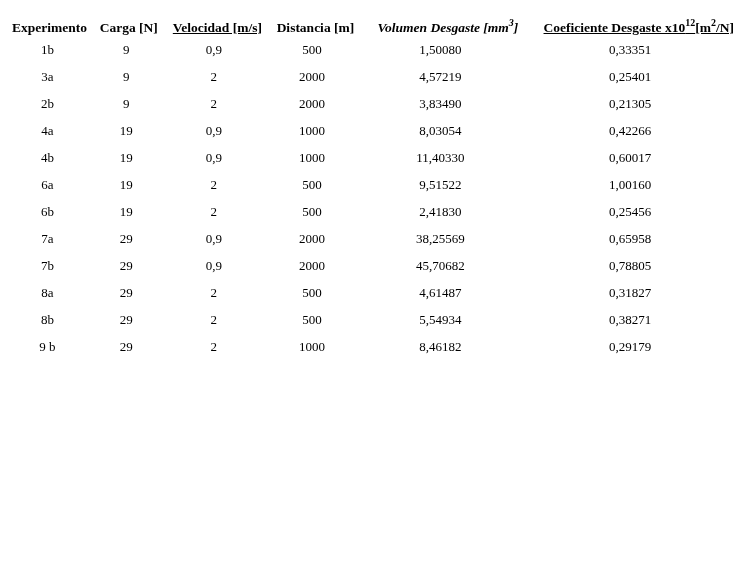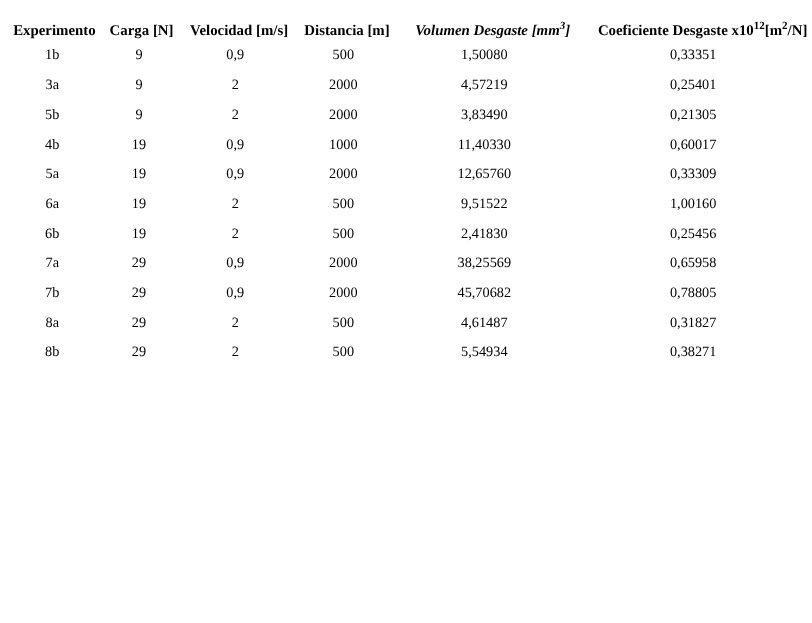--- a/index.html
+++ b/index.html
@@ -39,24 +39,24 @@
     table.data-table td {
       font-size: 13px;
       text-align: center;
       height: 27px;
       padding: 0 4px;
       white-space: nowrap;
       vertical-align: middle;
     }
     .col-exp { width: 80px; }
     .col-carga { width: 64px; }
-    .col-vel { width: 98px; }
+    .col-vel { width: 98px; text-decoration: underline; }
     .col-dist { width: 86px; }
     .col-vol { width: 160px; font-style: italic; }
-    .col-coef { width: 212px; }
+    .col-coef { width: 212px; text-decoration: underline; }
   </style>
 </head>
 <body>
 
 <table class="data-table">
   <thead>
     <tr>
       <th class="col-exp">Experimento</th>
       <th class="col-carga">Carga [N]</th>
       <th class="col-vel">Velocidad [m/s]</th>
@@ -76,42 +76,42 @@
       </tr>
       <tr>
         <td>3a</td>
         <td>9</td>
         <td>2</td>
         <td>2000</td>
         <td>4,57219</td>
         <td>0,25401</td>
       </tr>
       <tr>
-        <td>5b</td>
+        <td>2b</td>
         <td>9</td>
         <td>2</td>
         <td>2000</td>
         <td>3,83490</td>
         <td>0,21305</td>
+      </tr>
+      <tr>
+        <td>4a</td>
+        <td>19</td>
+        <td>0,9</td>
+        <td>1000</td>
+        <td>8,03054</td>
+        <td>0,42266</td>
       </tr>
       <tr>
         <td>4b</td>
         <td>19</td>
         <td>0,9</td>
         <td>1000</td>
         <td>11,40330</td>
         <td>0,60017</td>
-      </tr>
-      <tr>
-        <td>5a</td>
-        <td>19</td>
-        <td>0,9</td>
-        <td>2000</td>
-        <td>12,65760</td>
-        <td>0,33309</td>
       </tr>
       <tr>
         <td>6a</td>
         <td>19</td>
         <td>2</td>
         <td>500</td>
         <td>9,51522</td>
         <td>1,00160</td>
       </tr>
       <tr>
@@ -147,14 +147,22 @@
         <td>0,31827</td>
       </tr>
       <tr>
         <td>8b</td>
         <td>29</td>
         <td>2</td>
         <td>500</td>
         <td>5,54934</td>
         <td>0,38271</td>
       </tr>
+      <tr>
+        <td>9 b</td>
+        <td>29</td>
+        <td>2</td>
+        <td>1000</td>
+        <td>8,46182</td>
+        <td>0,29179</td>
+      </tr>
     </tbody>
 </table>
 
 </body></html>

